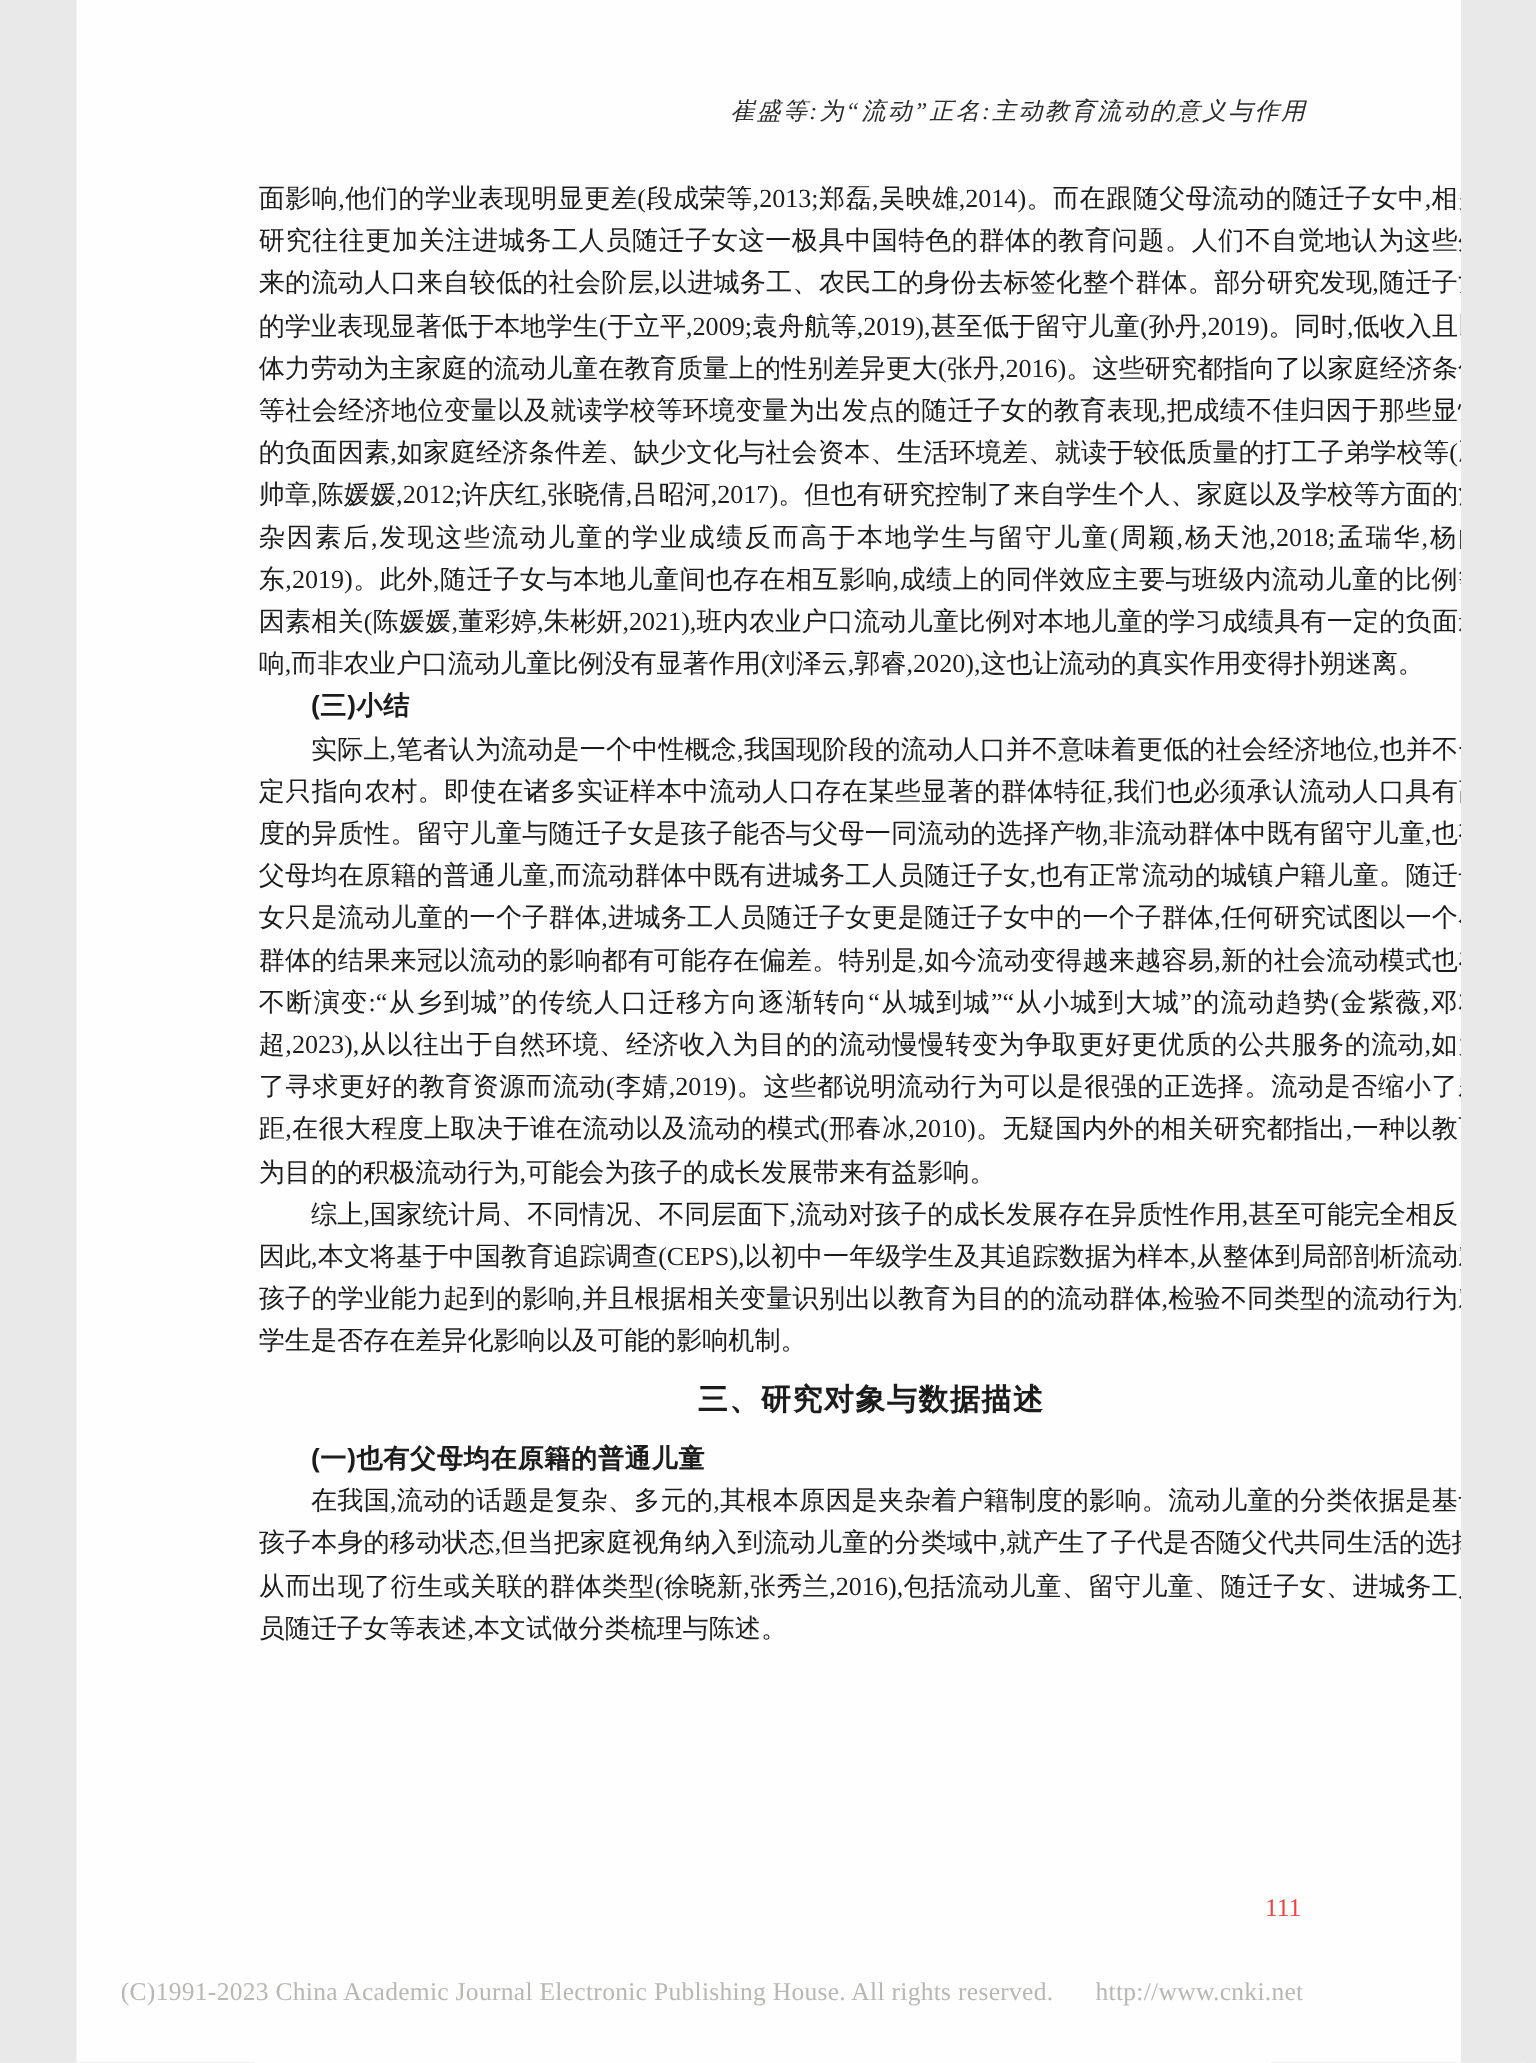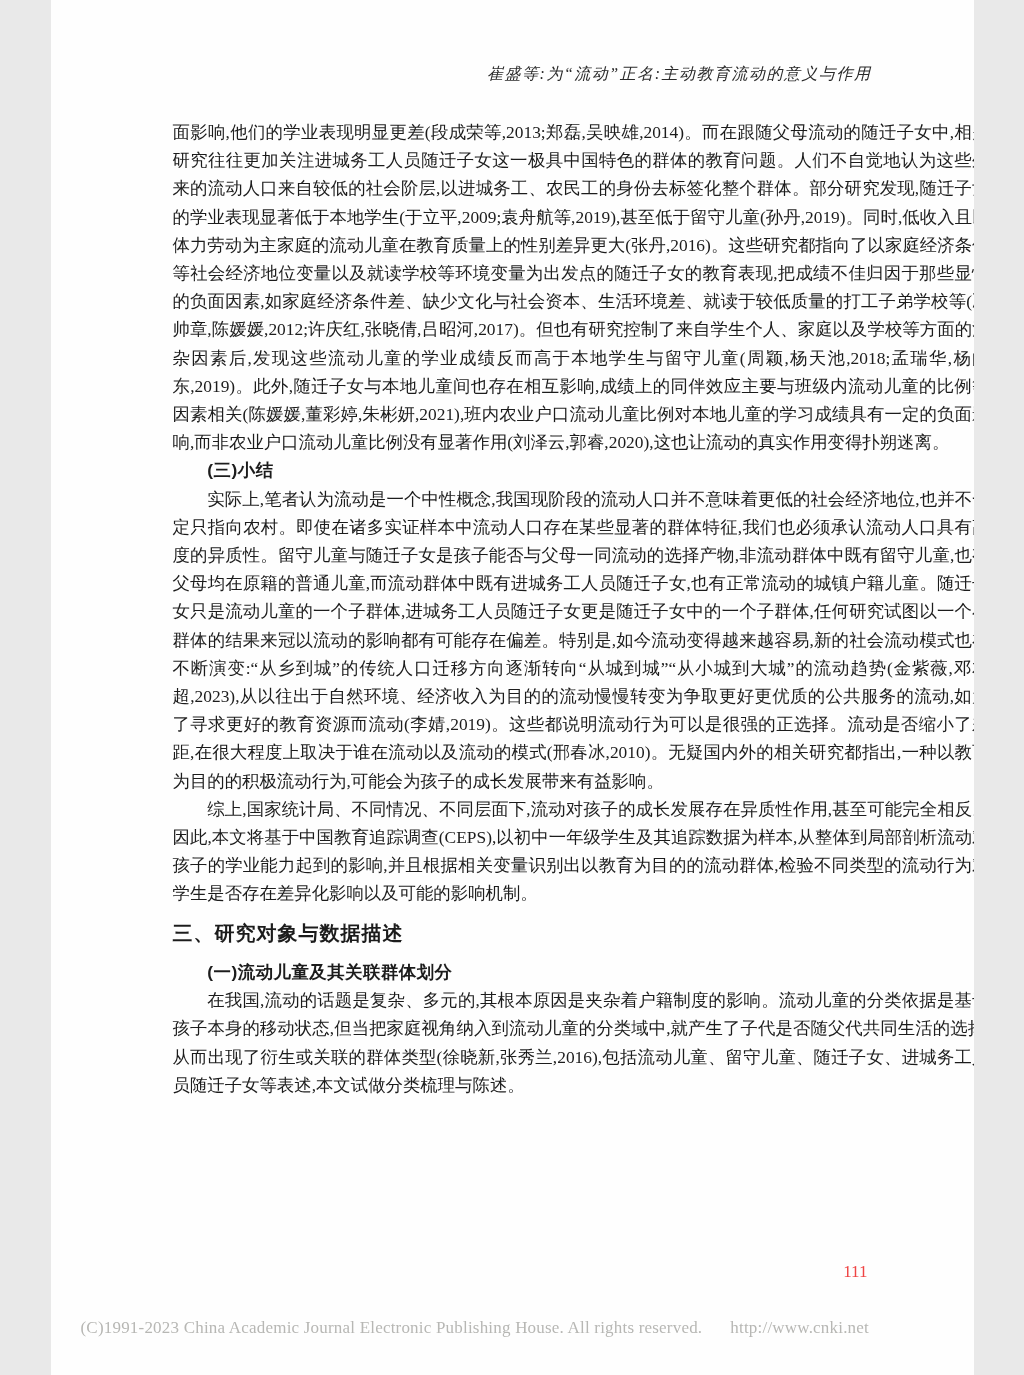--- a/index.html
+++ b/index.html
@@ -38,21 +38,21 @@
     font-size:17.4px;
     line-height:28.2px;
     margin:0;
     text-indent:2em;
     letter-spacing:0.5px;
   }
   .section-heading {
     font-family:"Liberation Sans", sans-serif;
     font-weight:bold;
     font-size:20px;
-    text-align:left;
+    text-align:center;
     margin:11px 0 11px 0;
     letter-spacing:1px;
     text-indent:0;
   }
   .lead-bold {
     font-family:"Liberation Sans", sans-serif;
     font-weight:bold;
   }
   .footnote-mark {
     font-size:11px;
@@ -87,21 +87,21 @@
     <p class="continuation">面影响,他们的学业表现明显更差(段成荣等,2013;郑磊,吴映雄,2014)。而在跟随父母流动的随迁子女中,相关研究往往更加关注进城务工人员随迁子女这一极具中国特色的群体的教育问题。人们不自觉地认为这些外来的流动人口来自较低的社会阶层,以进城务工、农民工的身份去标签化整个群体。部分研究发现,随迁子女的学业表现显著低于本地学生(于立平,2009;袁舟航等,2019),甚至低于留守儿童(孙丹,2019)。同时,低收入且以体力劳动为主家庭的流动儿童在教育质量上的性别差异更大(张丹,2016)。这些研究都指向了以家庭经济条件等社会经济地位变量以及就读学校等环境变量为出发点的随迁子女的教育表现,把成绩不佳归因于那些显性的负面因素,如家庭经济条件差、缺少文化与社会资本、生活环境差、就读于较低质量的打工子弟学校等(冯帅章,陈媛媛,2012;许庆红,张晓倩,吕昭河,2017)。但也有研究控制了来自学生个人、家庭以及学校等方面的混杂因素后,发现这些流动儿童的学业成绩反而高于本地学生与留守儿童(周颖,杨天池,2018;孟瑞华,杨向东,2019)。此外,随迁子女与本地儿童间也存在相互影响,成绩上的同伴效应主要与班级内流动儿童的比例等因素相关(陈媛媛,董彩婷,朱彬妍,2021),班内农业户口流动儿童比例对本地儿童的学习成绩具有一定的负面影响,而非农业户口流动儿童比例没有显著作用(刘泽云,郭睿,2020),这也让流动的真实作用变得扑朔迷离。</p>
 
     <h3 class="sub-heading">(三)小结</h3>
 
     <p class="indent">实际上,笔者认为流动是一个中性概念,我国现阶段的流动人口并不意味着更低的社会经济地位,也并不一定只指向农村。即使在诸多实证样本中流动人口存在某些显著的群体特征,我们也必须承认流动人口具有高度的异质性。留守儿童与随迁子女是孩子能否与父母一同流动的选择产物,非流动群体中既有留守儿童,也有父母均在原籍的普通儿童,而流动群体中既有进城务工人员随迁子女,也有正常流动的城镇户籍儿童。随迁子女只是流动儿童的一个子群体,进城务工人员随迁子女更是随迁子女中的一个子群体,任何研究试图以一个小群体的结果来冠以流动的影响都有可能存在偏差。特别是,如今流动变得越来越容易,新的社会流动模式也在不断演变:“从乡到城”的传统人口迁移方向逐渐转向“从城到城”“从小城到大城”的流动趋势(金紫薇,邓友超,2023),从以往出于自然环境、经济收入为目的的流动慢慢转变为争取更好更优质的公共服务的流动,如为了寻求更好的教育资源而流动(李婧,2019)。这些都说明流动行为可以是很强的正选择。流动是否缩小了差距,在很大程度上取决于谁在流动以及流动的模式(邢春冰,2010)。无疑国内外的相关研究都指出,一种以教育为目的的积极流动行为,可能会为孩子的成长发展带来有益影响。</p>
 
     <p class="indent">综上,国家统计局、不同情况、不同层面下,流动对孩子的成长发展存在异质性作用,甚至可能完全相反。因此,本文将基于中国教育追踪调查(CEPS),以初中一年级学生及其追踪数据为样本,从整体到局部剖析流动对孩子的学业能力起到的影响,并且根据相关变量识别出以教育为目的的流动群体,检验不同类型的流动行为对学生是否存在差异化影响以及可能的影响机制。</p>
 
     <h2 class="section-heading">三、研究对象与数据描述</h2>
 
-    <h3 class="sub-heading">(一)流动儿童及其关联群体划分</h3>
+    <h3 class="sub-heading">(一)也有父母均在原籍的普通儿童</h3>
 
     <p class="indent">在我国,流动的话题是复杂、多元的,其根本原因是夹杂着户籍制度的影响。流动儿童的分类依据是基于孩子本身的移动状态,但当把家庭视角纳入到流动儿童的分类域中,就产生了子代是否随父代共同生活的选择,从而出现了衍生或关联的群体类型(徐晓新,张秀兰,2016),包括流动儿童、留守儿童、随迁子女、进城务工人员随迁子女等表述,本文试做分类梳理与陈述。</p>
 
 
   </div>
 
   <div class="page-number">111</div>
 
   <div class="scan-footer">
     <span>(C)1991-2023 China Academic Journal Electronic Publishing House. All rights reserved.</span><span class="footer-url">http://www.cnki.net</span>

